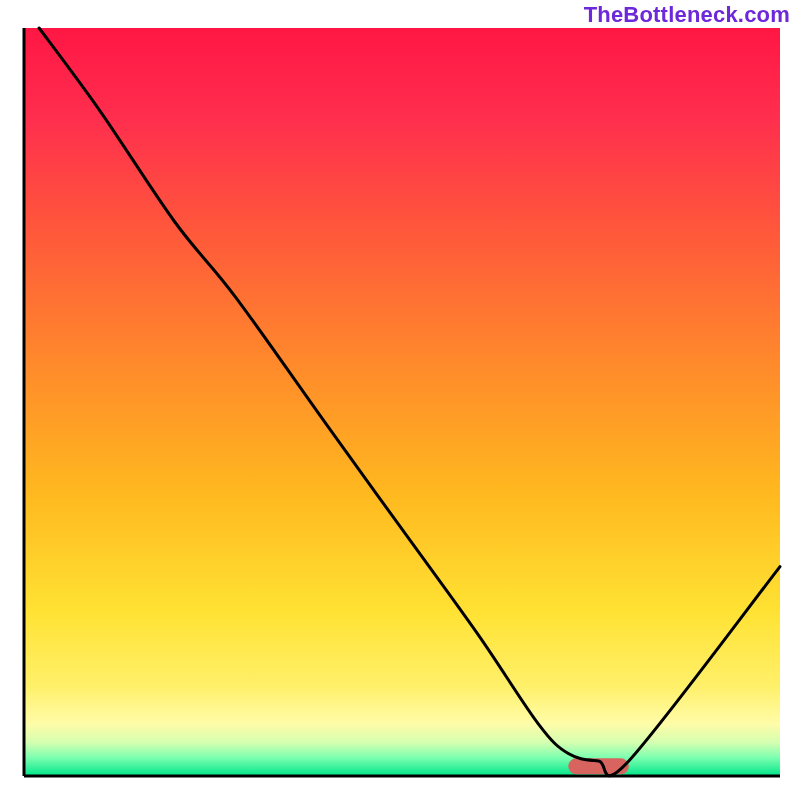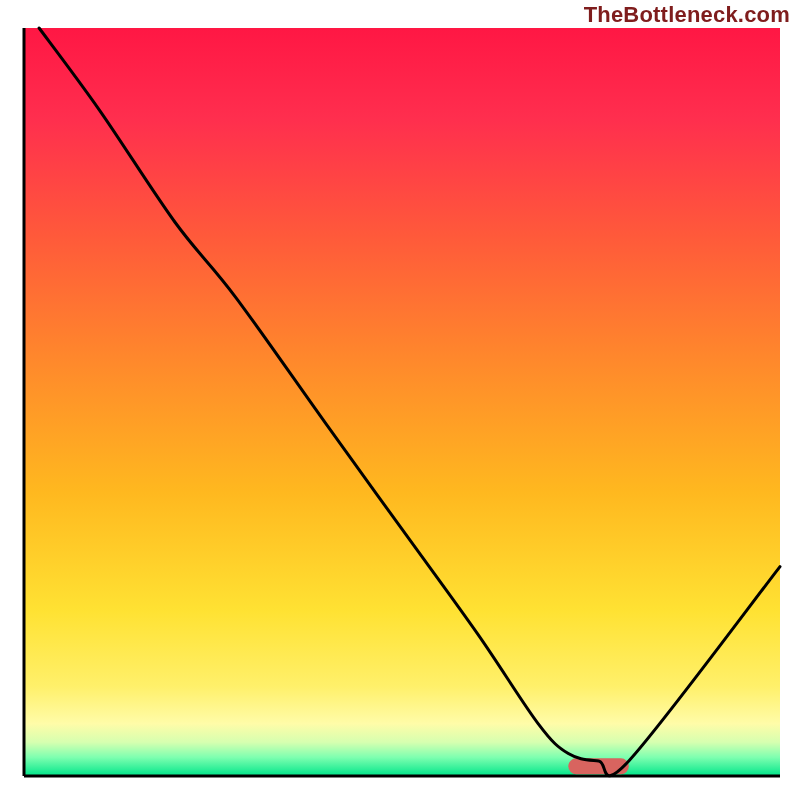--- a/index.html
+++ b/index.html
@@ -15,21 +15,21 @@
     position: relative;
     width: 800px;
     height: 800px;
   }
   .watermark {
     position: absolute;
     top: 2px;
     right: 10px;
     font-size: 22px;
     font-weight: 600;
-    color: #7f1d1d;
+    color: #6d28d9;
     letter-spacing: 0.2px;
     z-index: 5;
   }
   svg.plot {
     position: absolute;
     top: 0;
     left: 0;
     width: 800px;
     height: 800px;
   }

